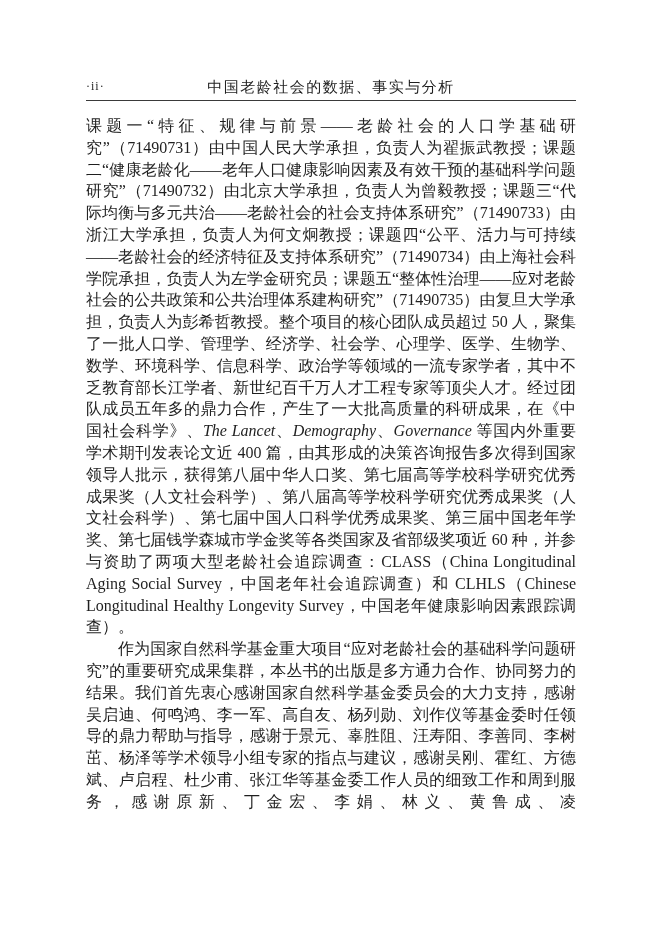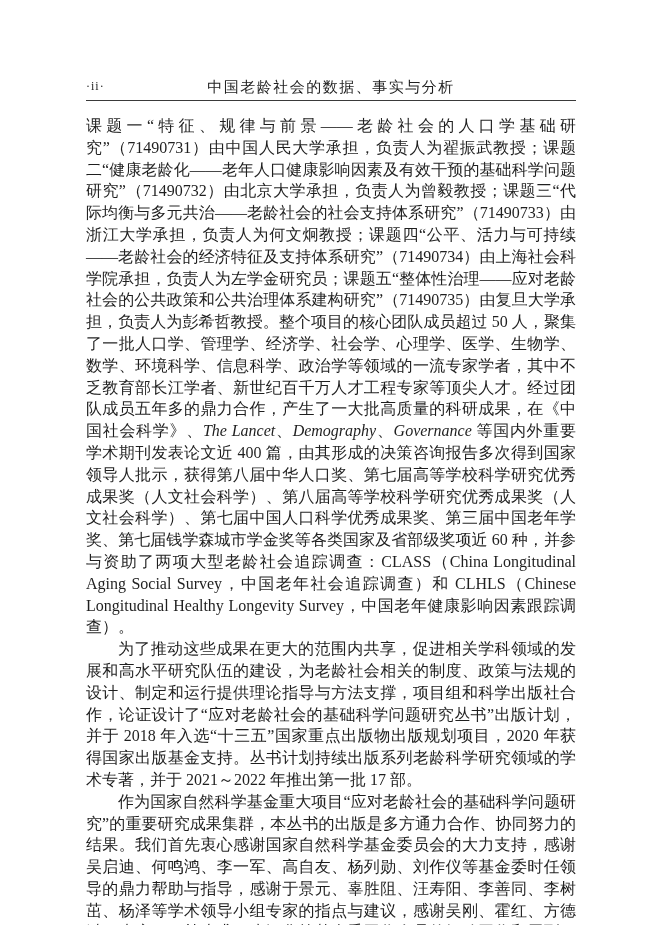--- a/index.html
+++ b/index.html
@@ -64,17 +64,16 @@
 
   <header class="page-header">
     <span class="page-num">·ii·</span>
     <div class="running-title">中国老龄社会的数据、事实与分析</div>
   </header>
 
   <div class="header-rule"></div>
 
   <main class="page-body">
       <p class="para"><span>课题一“特征、规律与前景——老龄社会的人口学基础研究”（71490731）由中国人民大学承担，负责人为翟振武教授；课题二“健康老龄化——老年人口健康影响因素及有效干预的基础科学问题研究”（71490732）由北京大学承担，负责人为曾毅教授；课题三“代际均衡与多元共治——老龄社会的社会支持体系研究”（71490733）由浙江大学承担，负责人为何文炯教授；课题四“公平、活力与可持续——老龄社会的经济特征及支持体系研究”（71490734）由上海社会科学院承担，负责人为左学金研究员；课题五“整体性治理——应对老龄社会的公共政策和公共治理体系建构研究”（71490735）由复旦大学承担，负责人为彭希哲教授。整个项目的核心团队成员超过 50 人，聚集了一批人口学、管理学、经济学、社会学、心理学、医学、生物学、数学、环境科学、信息科学、政治学等领域的一流专家学者，其中不乏教育部长江学者、新世纪百千万人才工程专家等顶尖人才。经过团队成员五年多的鼎力合作，产生了一大批高质量的科研成果，在《中国社会科学》、</span><span class="italic">The Lancet</span><span>、</span><span class="italic">Demography</span><span>、</span><span class="italic">Governance</span><span> 等国内外重要学术期刊发表论文近 400 篇，由其形成的决策咨询报告多次得到国家领导人批示，获得第八届中华人口奖、第七届高等学校科学研究优秀成果奖（人文社会科学）、第八届高等学校科学研究优秀成果奖（人文社会科学）、第七届中国人口科学优秀成果奖、第三届中国老年学奖、第七届钱学森城市学金奖等各类国家及省部级奖项近 60 种，并参与资助了两项大型老龄社会追踪调查：CLASS（China Longitudinal Aging Social Survey，中国老年社会追踪调查）和 CLHLS（Chinese Longitudinal Healthy Longevity Survey，中国老年健康影响因素跟踪调查）。</span></p>
-      <p class="para indent"><span>为了推动这些成果在更大的范围内共享，促进相关学科领域的发展和高水平研究队伍的建设，为老龄社会相关的制度、政策与法规的设计、制定和运行提供理论指导与方法支撑，项目组和科学出版社合作，论证设计了“应对老龄社会的基础科学问题研究丛书”出版计划，并于 2018 年入选“十三五”国家重点出版物出版规划项目，2020 年获得国家出版基金支持。丛书计划持续出版系列老龄科学研究领域的学术专著，并于 2021～2022 年推出第一批 17 部。</span></p>
       <p class="para indent continues"><span>作为国家自然科学基金重大项目“应对老龄社会的基础科学问题研究”的重要研究成果集群，本丛书的出版是多方通力合作、协同努力的结果。我们首先衷心感谢国家自然科学基金委员会的大力支持，感谢吴启迪、何鸣鸿、李一军、高自友、杨列勋、刘作仪等基金委时任领导的鼎力帮助与指导，感谢于景元、辜胜阻、汪寿阳、李善同、李树茁、杨泽等学术领导小组专家的指点与建议，感谢吴刚、霍红、方德斌、卢启程、杜少甫、张江华等基金委工作人员的细致工作和周到服务，感谢原新、丁金宏、李娟、林义、黄鲁成、凌</span></p>
     </main>
 
 </div>
 
 </body></html>

